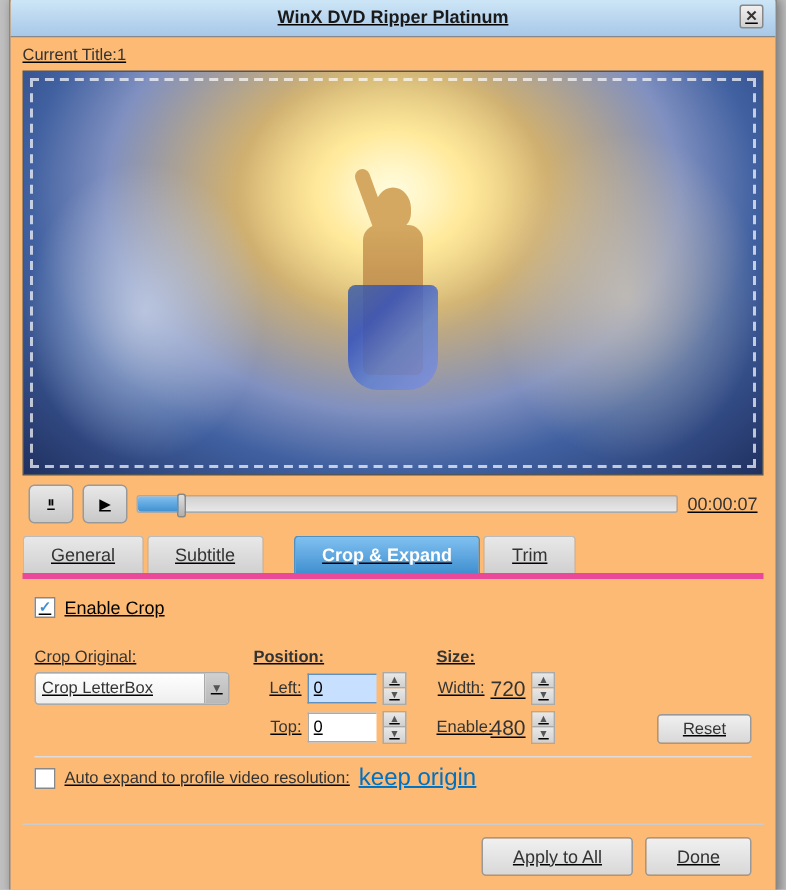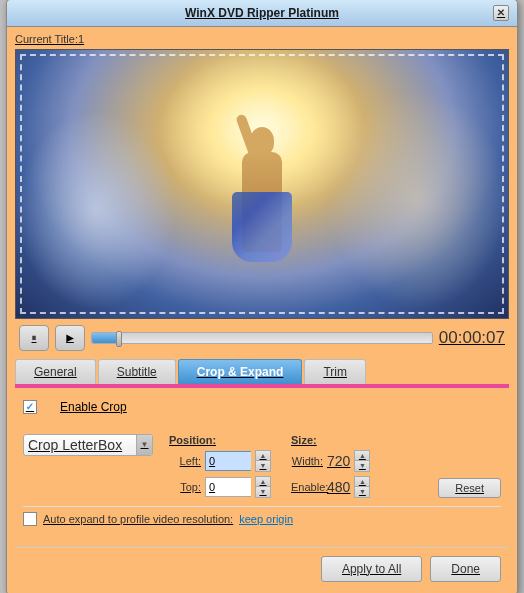--- a/index.html
+++ b/index.html
@@ -179,21 +179,21 @@
       left: 8%;
       top: -2px;
       width: 6px;
       height: 16px;
       background: linear-gradient(to bottom, #e0e0e0, #b0b0b0);
       border: 1px solid #888;
       border-radius: 2px;
       transform: translateX(-50%);
     }
     .time-display {
-      font-size: 17px;
+      font-size: 12px;
       color: #333;
       white-space: nowrap;
     }
 
     .tabs-row {
       display: flex;
       border-bottom: 4px solid #ec4899;
       margin-bottom: 8px;
       padding-top: 4px;
     }
@@ -206,29 +206,30 @@
       border-radius: 3px 3px 0 0;
       background: linear-gradient(to bottom, #e8e8e8, #d0d0d0);
       color: #333;
       margin-right: 2px;
     }
     .tab.active {
       background: linear-gradient(to bottom, #80c0f0, #4090d0);
       color: #fff;
       border-color: #5090c0;
       font-weight: bold;
+      margin-left: 18px;
     }
 
     .panel-content {
       padding: 4px 8px 8px 8px;
     }
     .enable-crop-row {
       display: flex;
       align-items: flex-end;
-      gap: 23px;
+      gap: 6px;
       margin-bottom: 20px;
     }
     .checkbox {
       width: 14px;
       height: 14px;
       border: 1px solid #888;
       background: #fff;
       display: flex;
       align-items: center;
       justify-content: center;
@@ -262,21 +263,21 @@
       border: 1px solid #aaa;
       background: linear-gradient(to bottom, #fff, #eee);
       border-radius: 3px;
       width: 130px;
       height: 22px;
       padding: 0 4px;
       cursor: pointer;
     }
     .dropdown-text {
       flex: 1;
-      font-size: 14px;
+      font-size: 11px;
       color: #333;
     }
     .dropdown-arrow {
       width: 16px;
       height: 100%;
       background: linear-gradient(to bottom, #d0d0d0, #b8b8b8);
       border-left: 1px solid #aaa;
       display: flex;
       align-items: center;
       justify-content: center;
@@ -376,21 +377,21 @@
       border-top: 1px solid #ddd;
     }
     .auto-expand-text {
       font-size: 11px;
       color: #333;
     }
     .keep-origin-link {
       color: #0070c0;
       text-decoration: underline;
       cursor: pointer;
-      font-size: 11px;
+      font-size: 16px;
     }
 
     .bottom-buttons {
       display: flex;
       justify-content: flex-end;
       gap: 8px;
       padding: 8px 8px 4px 8px;
       border-top: 1px solid #ccc;
       margin-top: 8px;
     }
@@ -453,20 +454,21 @@
     <div class="panel-content">
 
       <div class="enable-crop-row">
         <div class="checkbox checked"></div>
         <span>Enable Crop</span>
       </div>
 
       <div class="crop-controls">
 
         <div class="crop-original-col">
+          <span class="crop-original-label">Crop Original:</span>
           <div class="dropdown-wrapper">
             <span class="dropdown-text">Crop LetterBox</span>
             <div class="dropdown-arrow">▼</div>
           </div>
         </div>
 
         <div class="position-size-col">
 
           <div class="pos-col">
             <span class="col-header">Position:</span>

